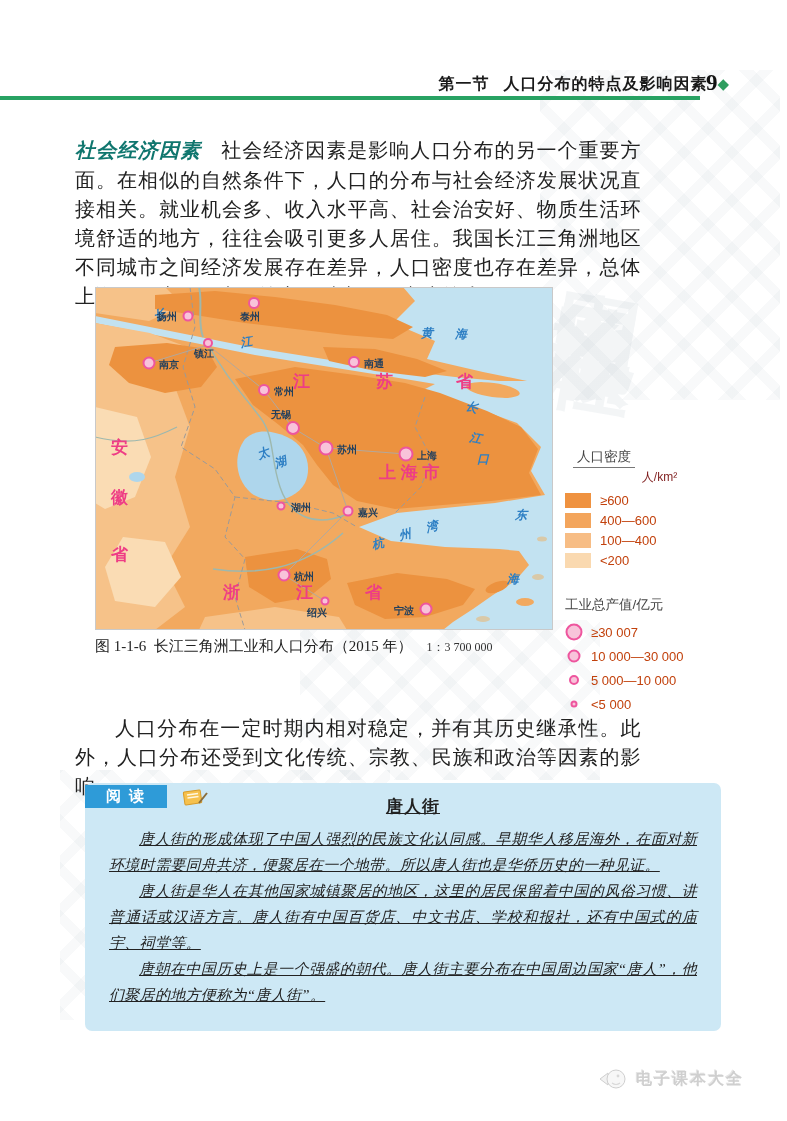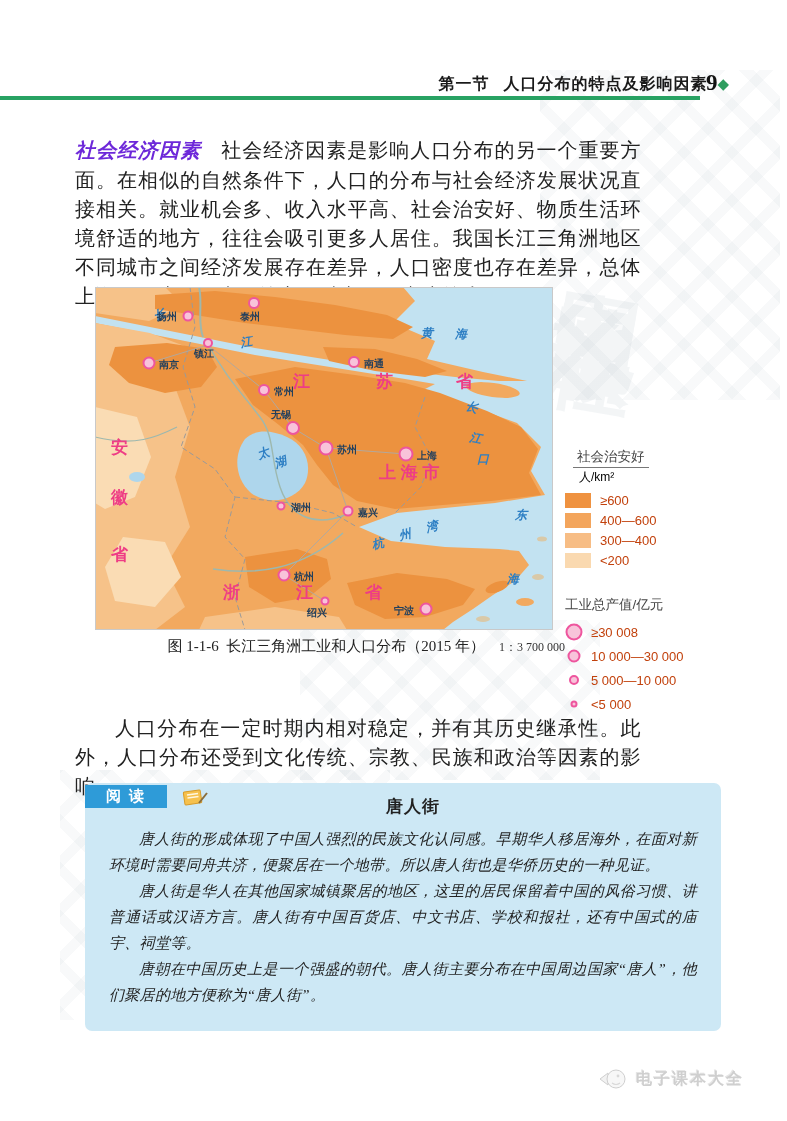--- a/index.html
+++ b/index.html
@@ -14,53 +14,53 @@
   .header .diamond{color:#2f9e5f;font-size:15px;margin-left:10px;}
   .pageno{position:absolute;top:70px;left:706px;font-size:23px;font-weight:bold;
           font-family:"Liberation Serif",serif;color:#111;}
   .green-rule{position:absolute;top:96px;left:0;width:700px;height:4px;background:#28a263;}
 
   
   .para{position:absolute;left:75px;width:566px;font-size:20px;line-height:29px;
         text-align:justify;letter-spacing:0.4px;}
   .para1{top:116px;}
   .para2{top:694px;text-indent:2em;}
-  .green-label{color:#6d28d9;font-weight:bold;font-style:italic;
+  .green-label{color:#0f766e;font-weight:bold;font-style:italic;
                font-family:Liberation Mono, monospace;margin-right:20px;}
 
   
   .map-wrap{position:absolute;left:95px;top:287px;width:458px;height:343px;}
   .map-wrap svg{display:block;}
   .legend{position:absolute;left:565px;top:447px;width:175px;
           font-family:"Liberation Sans","DejaVu Sans",sans-serif;color:#444;}
   .lg-title{font-size:13.5px;color:#444;display:inline-block;border-bottom:1px solid #777;
             padding:0 4px 1px 4px;margin-left:8px;}
-  .lg-unit{font-size:12px;color:#000000;margin:1px 0 4px 14px;}
+  .lg-unit{font-size:12px;color:#7f1d1d;margin:1px 0 4px 14px;text-align:center;}
   .lg-row{display:flex;align-items:center;height:20px;}
   .swatch{width:26px;height:15px;display:inline-block;margin-right:9px;}
   .lg-label{font-size:13px;color:#c2410c;}
   .lg-ind-title{font-size:13.5px;color:#444;margin:26px 0 6px 0;}
   .lg-row.ind{height:24px;}
   .lg-row.ind svg{margin-right:8px;}
 
-  .caption{position:absolute;left:95px;top:637px;width:470px;text-align:right;font-size:15px;color:#222;}
+  .caption{position:absolute;left:95px;top:637px;width:470px;text-align:left;font-size:15px;color:#222;}
   .caption .scale{font-size:12px;margin-left:14px;color:#333;}
 
   
   .city-label{font-size:10px;font-weight:600;fill:#24405c;
               font-family:"Liberation Sans","DejaVu Sans",sans-serif;}
   .region-label{font-size:17px;font-weight:bold;fill:#ee3d85;
               font-family:"Liberation Sans","DejaVu Sans",sans-serif;}
   .water-label{font-size:12px;font-weight:600;font-style:italic;fill:#2d7fc4;
               font-family:"Liberation Serif","DejaVu Serif",serif;}
   .city-dot{fill:#f8c3da;stroke:#ee559e;stroke-width:2px;}
 
   
   .reading-box{position:absolute;left:85px;top:783px;width:636px;height:248px;
-               background:#cde8f5;border-radius:7px;}
+               background:#cde8f5;border-radius:7px;text-decoration:underline;}
   .reading-tab{position:absolute;left:0;top:2px;width:82px;height:23px;background:#2e9bd8;
                color:#fff;font-weight:bold;font-size:15px;letter-spacing:8px;
                font-family:"Liberation Sans","DejaVu Sans",sans-serif;
                display:flex;align-items:center;justify-content:center;padding-left:6px;box-sizing:border-box;}
   .reading-icon{position:absolute;left:96px;top:2px;}
   .reading-title{text-align:center;font-size:17px;font-weight:bold;color:#222;
                  padding-top:12px;letter-spacing:1px;margin-left:20px;}
   .reading-body{padding:8px 24px 0 24px;}
   .reading-body p{margin:0;font-size:15px;line-height:26px;text-indent:2em;color:#222;
                   font-style:italic;text-align:justify;letter-spacing:0.3px;}
@@ -201,47 +201,47 @@
           <circle cx="230" cy="314" r="3.5" class="city-dot"></circle>
           <text x="212" y="329" class="city-label">绍兴</text>
           <circle cx="331" cy="322" r="5.5" class="city-dot"></circle>
           <text x="299" y="327" class="city-label">宁波</text>
         </g>
       <rect x="0.5" y="0.5" width="457" height="342" fill="none" stroke="#c9c9c9"></rect>
     </svg>
   </div>
 
   <div class="legend">
-    <div class="lg-title">社会治安好</div>
+    <div class="lg-title">人口密度</div>
     <div class="lg-unit">人/km²</div>
     <div id="legend-density">
         <div class="lg-row">
           <span class="swatch" style="background: rgb(239, 146, 64);"></span>
           <span class="lg-label">≥600</span>
         </div>
         <div class="lg-row">
           <span class="swatch" style="background: rgb(243, 165, 92);"></span>
           <span class="lg-label">400—600</span>
         </div>
         <div class="lg-row">
           <span class="swatch" style="background: rgb(247, 189, 133);"></span>
-          <span class="lg-label">300—400</span>
+          <span class="lg-label">100—400</span>
         </div>
         <div class="lg-row">
           <span class="swatch" style="background: rgb(250, 217, 176);"></span>
           <span class="lg-label">&lt;200</span>
         </div>
       </div>
     <div class="lg-ind-title">工业总产值/亿元</div>
     <div id="legend-industry">
         <div class="lg-row ind">
           <svg width="18" height="18">
             <circle cx="9" cy="9" r="7.5" class="city-dot"></circle>
           </svg>
-          <span class="lg-label">≥30 008</span>
+          <span class="lg-label">≥30 007</span>
         </div>
         <div class="lg-row ind">
           <svg width="18" height="18">
             <circle cx="9" cy="9" r="5.5" class="city-dot"></circle>
           </svg>
           <span class="lg-label">10 000—30 000</span>
         </div>
         <div class="lg-row ind">
           <svg width="18" height="18">
             <circle cx="9" cy="9" r="4" class="city-dot"></circle>

